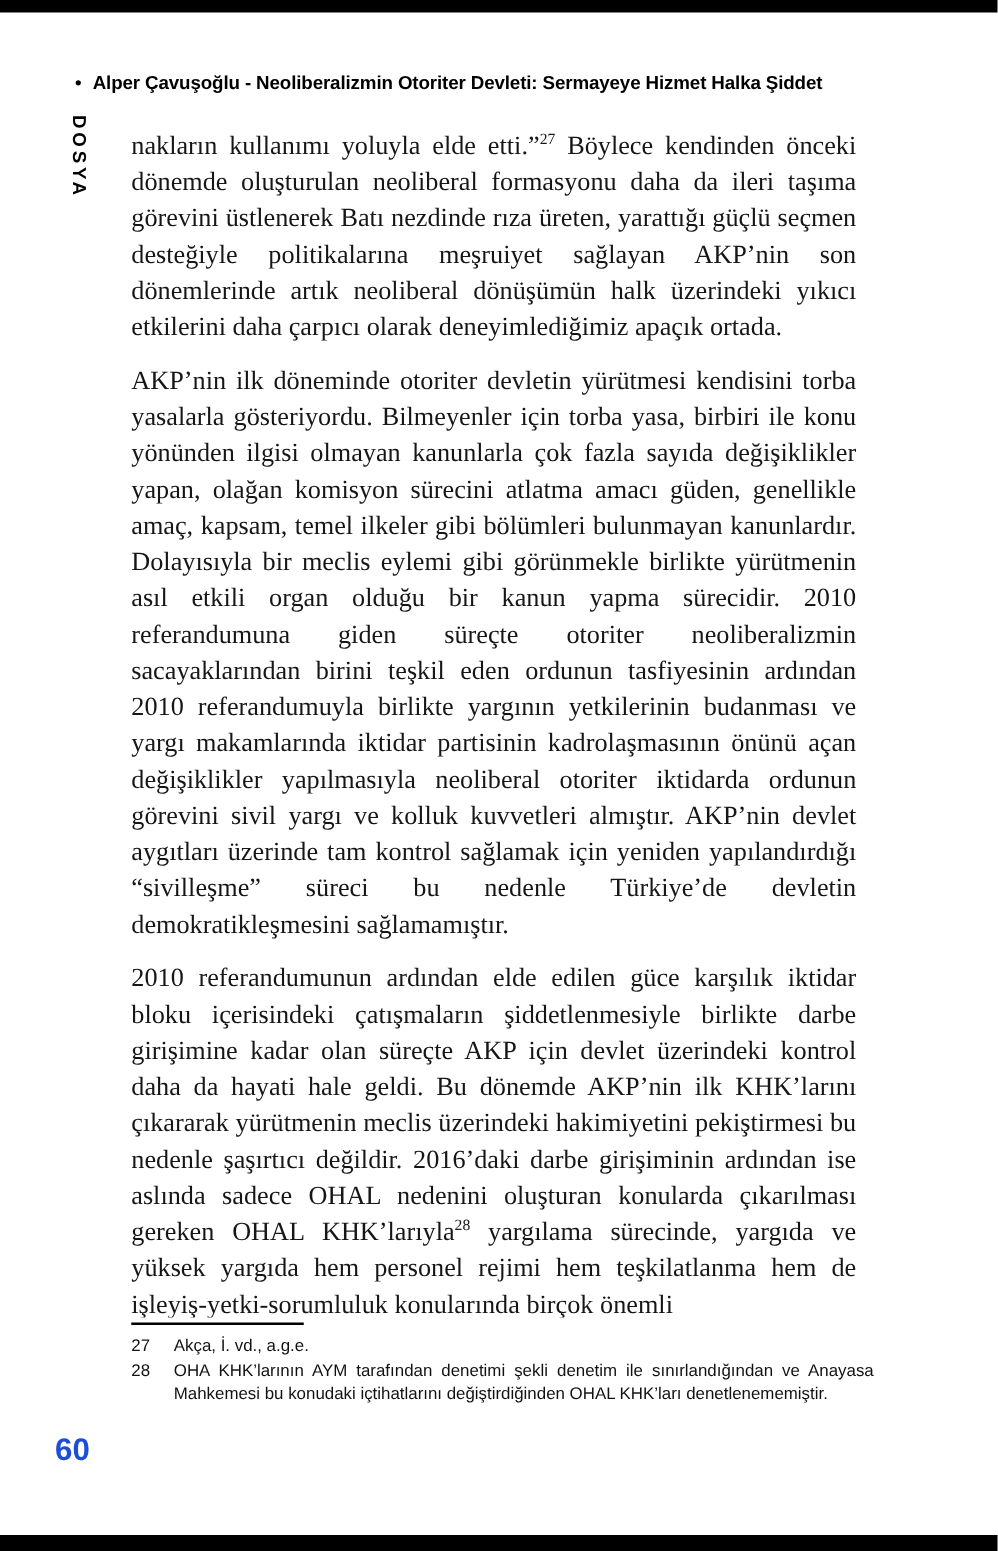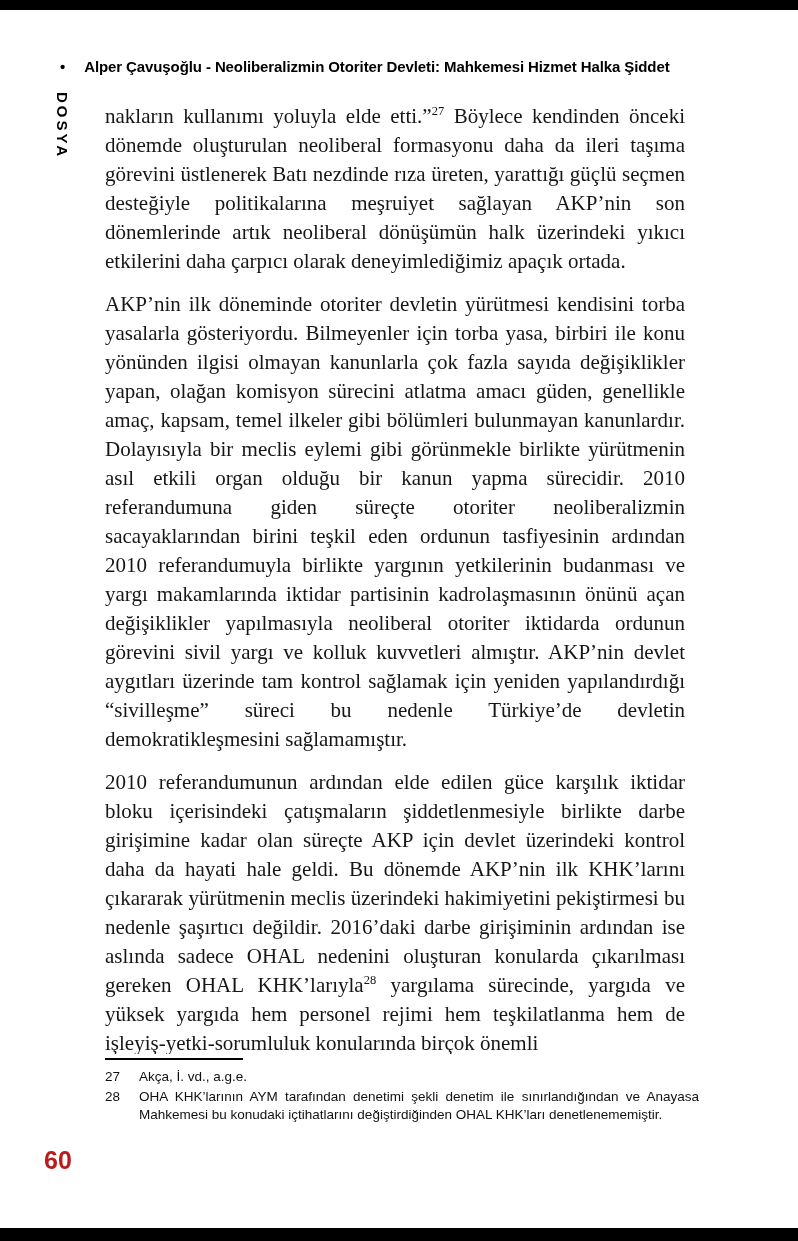--- a/index.html
+++ b/index.html
@@ -14,21 +14,21 @@
   .edge-bar.top{top:0;height:10px;}
   .edge-bar.bottom{bottom:0;height:13px;}
 
   .running-header{
     position:absolute;top:58px;left:60px;
     font-family:"Liberation Sans",sans-serif;
     font-size:15px;color:#000;white-space:nowrap;
     letter-spacing:-0.1px;
   }
   .running-header .bullet{font-size:15px;margin-right:9px;font-weight:700;}
-  .running-header .author{font-weight:700;margin-left:10px;}
+  .running-header .author{font-weight:700;}
   .running-header .title{font-weight:700;}
 
   .side-label{
     position:absolute;top:92px;left:54px;
     writing-mode:vertical-rl;
     font-family:"Liberation Sans",sans-serif;
     font-weight:700;font-size:15px;letter-spacing:3px;color:#000;
   }
 
   .body-text{
@@ -47,30 +47,30 @@
     font-size:13.5px;line-height:18px;color:#111;
   }
   .footnote-rule{border-top:2px solid #000;width:138px;margin:0 0 8px 0;}
   .footnote{display:flex;margin-bottom:2px;}
   .fn-num{width:34px;flex:none;}
   .fn-text{flex:1;text-align:justify;}
 
   .page-number{
     position:absolute;top:1146px;left:44px;
     font-family:"Liberation Sans",sans-serif;
-    font-weight:700;font-size:25px;color:#b91c1c;
+    font-weight:700;font-size:25px;color:#1d4ed8;
   }
 </style>
 </head>
 <body>
 
 <div class="edge-bar top"></div>
 
 <header class="running-header">
-  <span class="bullet">•</span><span class="author">Alper Çavuşoğlu - </span><span class="title">Neoliberalizmin Otoriter Devleti: Mahkemesi Hizmet Halka Şiddet</span>
+  <span class="bullet">•</span><span class="author">Alper Çavuşoğlu - </span><span class="title">Neoliberalizmin Otoriter Devleti: Sermayeye Hizmet Halka Şiddet</span>
 </header>
 
 <div class="side-label">DOSYA</div>
 
 <main class="body-text">
     <p><span>nakların kullanımı yoluyla elde etti.”</span><sup>27</sup><span> Böylece kendinden önceki dönemde oluşturulan neoliberal formasyonu daha da ileri taşıma görevini üstlenerek Batı nezdinde rıza üreten, yarattığı güçlü seçmen desteğiyle politikalarına meşruiyet sağlayan AKP’nin son dönemlerinde artık neoliberal dönüşümün halk üzerindeki yıkıcı etkilerini daha çarpıcı olarak deneyimlediğimiz apaçık ortada.</span></p>
     <p><span>AKP’nin ilk döneminde otoriter devletin yürütmesi kendisini torba yasalarla gösteriyordu. Bilmeyenler için torba yasa, birbiri ile konu yönünden ilgisi olmayan kanunlarla çok fazla sayıda değişiklikler yapan, olağan komisyon sürecini atlatma amacı güden, genellikle amaç, kapsam, temel ilkeler gibi bölümleri bulunmayan kanunlardır. Dolayısıyla bir meclis eylemi gibi görünmekle birlikte yürütmenin asıl etkili organ olduğu bir kanun yapma sürecidir. 2010 referandumuna giden süreçte otoriter neoliberalizmin sacayaklarından birini teşkil eden ordunun tasfiyesinin ardından 2010 referandumuyla birlikte yargının yetkilerinin budanması ve yargı makamlarında iktidar partisinin kadrolaşmasının önünü açan değişiklikler yapılmasıyla neoliberal otoriter iktidarda ordunun görevini sivil yargı ve kolluk kuvvetleri almıştır. AKP’nin devlet aygıtları üzerinde tam kontrol sağlamak için yeniden yapılandırdığı “sivilleşme” süreci bu nedenle Türkiye’de devletin demokratikleşmesini sağlamamıştır.</span></p>
     <p><span>2010 referandumunun ardından elde edilen güce karşılık iktidar bloku içerisindeki çatışmaların şiddetlenmesiyle birlikte darbe girişimine kadar olan süreçte AKP için devlet üzerindeki kontrol daha da hayati hale geldi. Bu dönemde AKP’nin ilk KHK’larını çıkararak yürütmenin meclis üzerindeki hakimiyetini pekiştirmesi bu nedenle şaşırtıcı değildir. 2016’daki darbe girişiminin ardından ise aslında sadece OHAL nedenini oluşturan konularda çıkarılması gereken OHAL KHK’larıyla</span><sup>28</sup><span> yargılama sürecinde, yargıda ve yüksek yargıda hem personel rejimi hem teşkilatlanma hem de işleyiş-yetki-sorumluluk konularında birçok önemli</span></p>
   </main>
 

